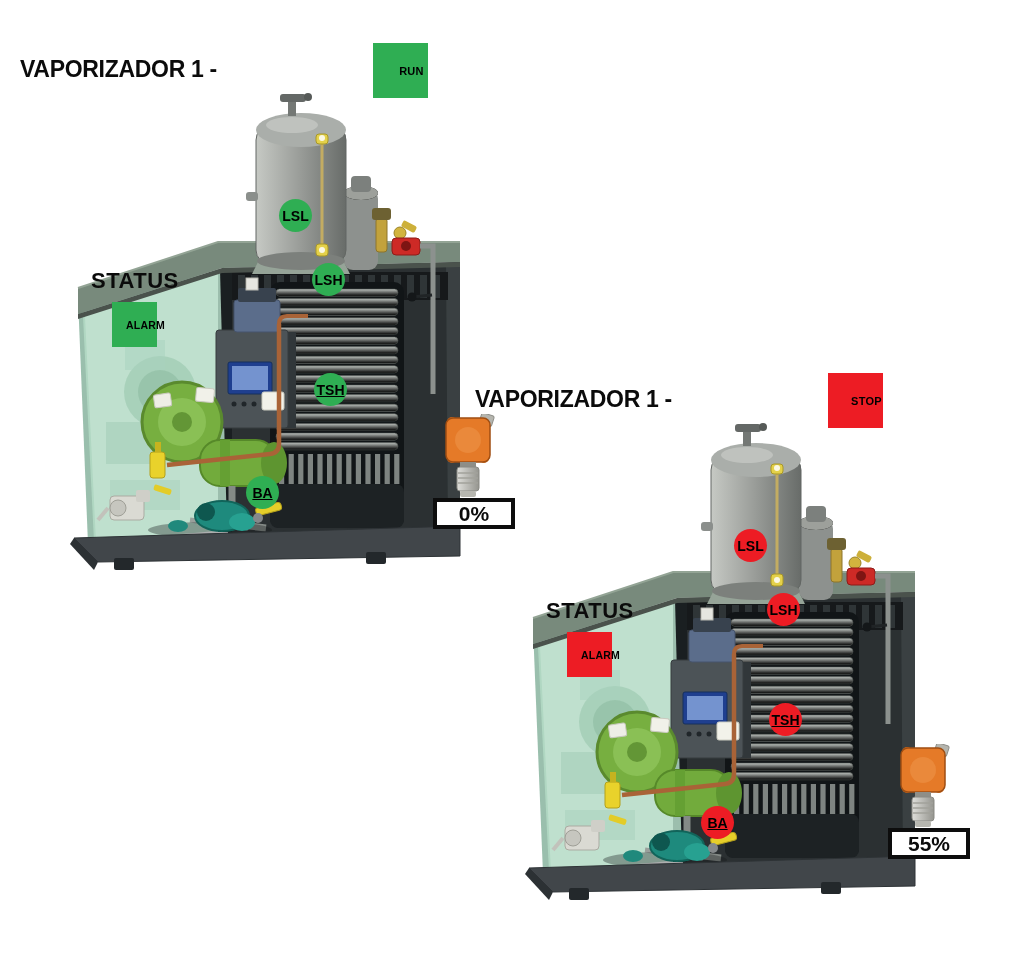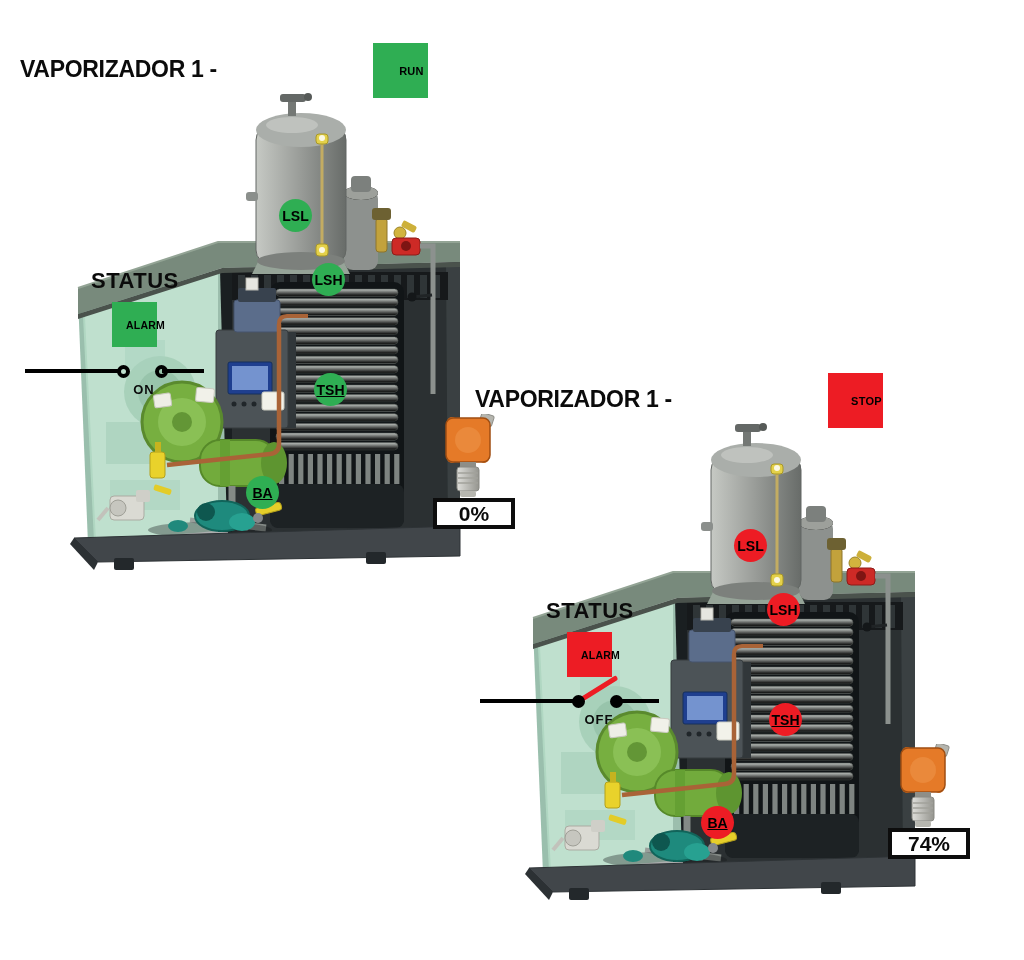--- a/index.html
+++ b/index.html
@@ -307,28 +307,20 @@
   <div class="unit-title">VAPORIZADOR 1 -</div>
   <button class="state-badge">RUN</button>
 
   <svg class="machine" viewBox="0 0 395 485">
       <use href="#machine"></use>
     </svg>
 
   <div class="status-heading">STATUS</div>
   <button class="alarm-badge">ALARM</button>
 
-  <div class="switch">
-    <span class="wire wire-left"></span>
-    <span class="wire wire-right"></span>
-    <span class="blade"></span>
-    <span class="contact contact-a"></span>
-    <span class="contact contact-b"></span>
-    <span class="switch-label">ON</span>
-  </div>
 
   <button class="ind ind-lsl">LSL</button>
   <button class="ind ind-lsh">LSH</button>
   <button class="ind ind-tsh">TSH</button>
   <button class="ind ind-ba">BA</button>
 
   <svg class="detector" viewBox="0 0 56 84">
       <use href="#detector"></use>
     </svg>
   <div class="level-box">0%</div>
@@ -338,31 +330,23 @@
   <div class="unit-title">VAPORIZADOR 1 -</div>
   <button class="state-badge">STOP</button>
 
   <svg class="machine" viewBox="0 0 395 485">
       <use href="#machine"></use>
     </svg>
 
   <div class="status-heading">STATUS</div>
   <button class="alarm-badge">ALARM</button>
 
-  <div class="switch">
-    <span class="wire wire-left"></span>
-    <span class="wire wire-right"></span>
-    <span class="blade"></span>
-    <span class="contact contact-a"></span>
-    <span class="contact contact-b"></span>
-    <span class="switch-label">OFF</span>
-  </div>
 
   <button class="ind ind-lsl">LSL</button>
   <button class="ind ind-lsh">LSH</button>
   <button class="ind ind-tsh">TSH</button>
   <button class="ind ind-ba">BA</button>
 
   <svg class="detector" viewBox="0 0 56 84">
       <use href="#detector"></use>
     </svg>
-  <div class="level-box">74%</div>
+  <div class="level-box">55%</div>
 </section>
 
 </body></html>

